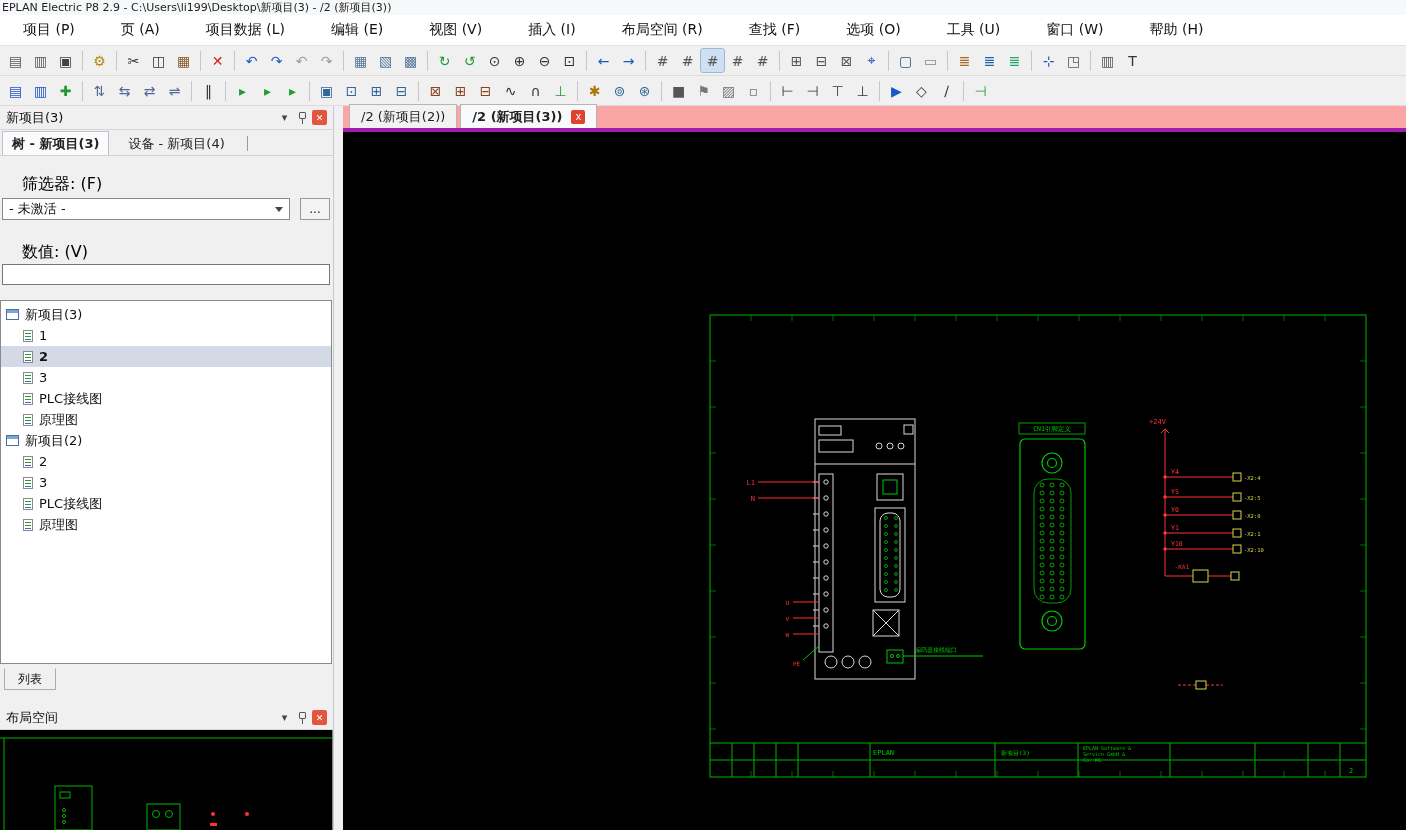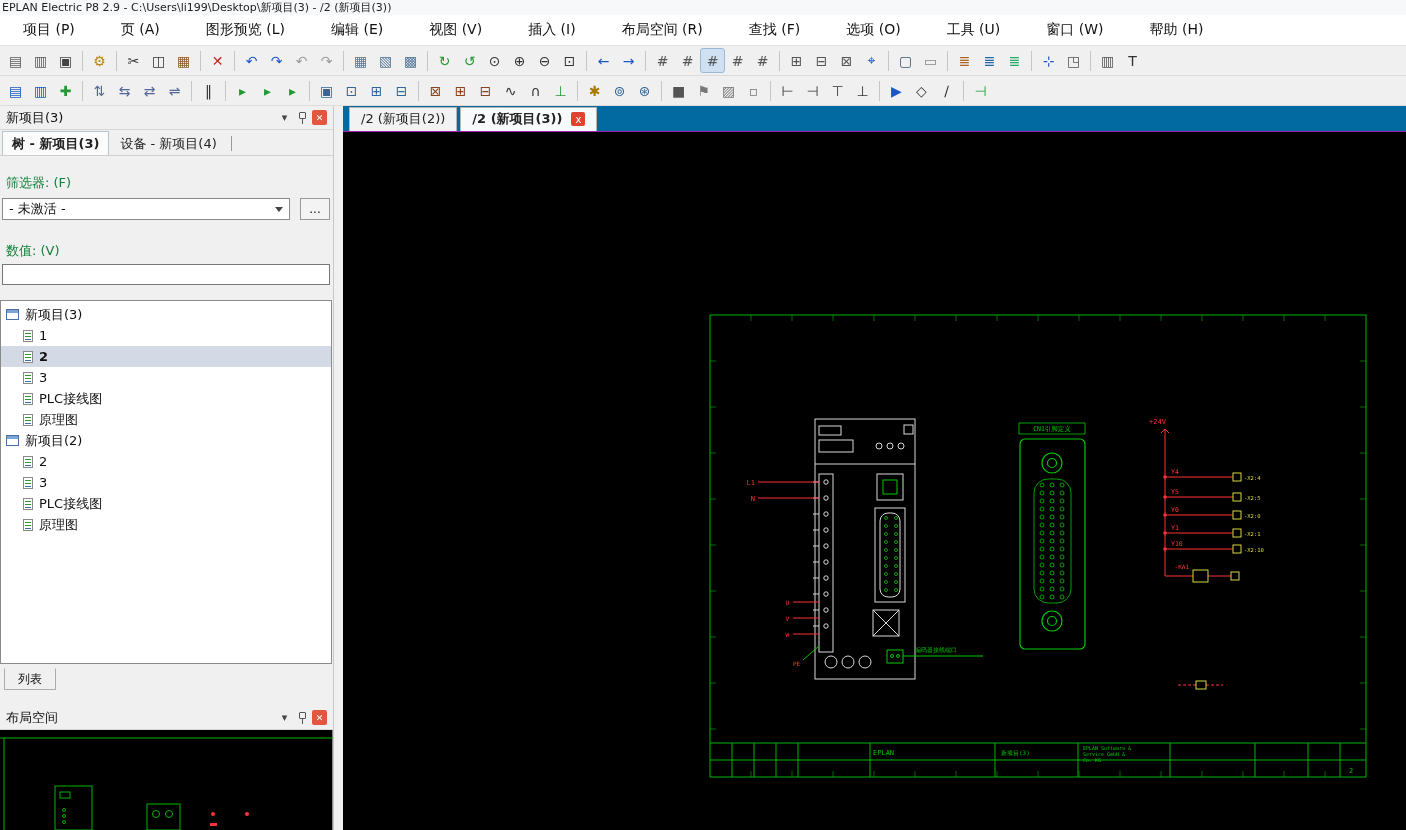--- a/index.html
+++ b/index.html
@@ -29,24 +29,24 @@
     display:flex;align-items:center;font-size:13px;padding:0 6px;box-sizing:border-box}
   .dock-header .spacer{flex:1}
   .hdr-btn{width:17px;height:17px;display:flex;align-items:center;justify-content:center;font-size:11px;color:#444;margin-left:2px}
   .pin-shape{width:10px;height:14px;position:relative;margin-left:4px}
   .pin-shape::before{content:"";position:absolute;left:2px;top:1px;width:5px;height:5px;border:1.5px solid #555;border-radius:1px}
   .pin-shape::after{content:"";position:absolute;left:4.5px;top:8px;width:1.5px;height:5px;background:#555}
   .hdr-close{width:15px;height:15px;background:#e2563f;color:#fff;font-size:9px;display:flex;align-items:center;
     justify-content:center;border-radius:2px;margin-left:5px}
   .panel-tabs{position:absolute;left:0;top:24px;width:333px;height:26px;display:flex;align-items:flex-end;
     padding-left:2px;box-sizing:border-box;border-bottom:1px solid #cfcfcf;background:#f0f0f0;font-size:13px}
-  .ptab{height:23px;padding:0 9px;display:flex;align-items:center;margin-right:2px;color:#222}
+  .ptab{height:23px;padding:0 9px;display:flex;align-items:center;margin-right:10px;color:#222}
   .ptab.active{background:#fbfbfb;border:1px solid #b9c4d2;border-bottom:none;font-weight:bold}
   .ptab-div{width:1px;height:15px;background:#9a9a9a;margin:0 3px 4px 3px}
-  .fld-label{position:absolute;left:6px;font-size:13px;color:#15803d}
+  .fld-label{position:absolute;left:22px;font-size:16px;color:#000000}
   .combo{position:absolute;top:92px;left:2px;width:288px;height:22px;background:#fff;border:1px solid #8a8a8a;
     font-size:13px;display:flex;align-items:center;padding:0 6px;box-sizing:border-box}
   .combo .arrow{margin-left:auto;width:0;height:0;border-left:4px solid transparent;border-right:4px solid transparent;border-top:5px solid #444}
   .dots-btn{position:absolute;top:92px;left:300px;width:30px;height:22px;border:1px solid #999;background:#f3f3f3;
     font-size:12px;display:flex;align-items:center;justify-content:center;box-sizing:border-box}
   .val-input{position:absolute;top:158px;left:2px;width:328px;height:21px;border:1px solid #777;background:#fff;
     box-sizing:border-box;font-size:13px;padding:0 4px;font-family:inherit}
   #treebox{position:absolute;top:194px;left:0;width:332px;height:364px;background:#fff;border:1px solid #8a8a8a;
     box-sizing:border-box;overflow:hidden;padding-top:3px}
   .tree-row{display:flex;align-items:center;height:21px;padding-left:5px;font-size:13px;cursor:default}
@@ -56,38 +56,38 @@
     margin-right:6px;flex:none;box-sizing:border-box}
   .pgicon{width:10px;height:12px;border:1px solid #8a8a8a;background:#fff;margin-right:6px;position:relative;flex:none;box-sizing:border-box}
   .pgicon::before{content:"";position:absolute;left:1px;top:2px;width:6px;height:1px;background:#2a9a2a;
     box-shadow:0 3px 0 #2a9a2a,0 6px 0 #3a6fb0}
   .list-tab{position:absolute;top:562px;left:4px;height:22px;padding:0 13px;display:flex;align-items:center;
     font-size:12px;background:#f0f0f0;border:1px solid #adadad;border-top:1px solid #f0f0f0;box-sizing:border-box}
   #pv-header{top:600px}
   #preview{position:absolute;left:0;top:624px;width:333px;height:100px;background:#000;border-right:1px solid #888;box-sizing:border-box}
   
   #main{position:absolute;left:343px;top:106px;width:1063px;height:724px}
-  #editor-tabs{position:absolute;left:0;top:0;width:1063px;height:26px;background:#0369a1;
-    border-bottom:1px solid #a21caf;display:flex;align-items:center;padding-left:5px;box-sizing:border-box}
+  #editor-tabs{position:absolute;left:0;top:0;width:1063px;height:26px;background:#fca5a5;
+    border-bottom:4px solid #a21caf;display:flex;align-items:flex-end;padding-left:5px;box-sizing:border-box}
   .etab{height:23px;margin:0 2px 0 1px;padding:0 11px;display:flex;align-items:center;font-size:13px;
     background:#f2f2f2;border:1px solid #b5b5b5;border-bottom:none;color:#222;cursor:default}
   .etab.active{background:#f8f9fa;font-weight:bold}
   .etab-close{width:14px;height:14px;background:#e0422e;color:#fff;margin-left:9px;font-size:10px;
     display:flex;align-items:center;justify-content:center;border-radius:2px;font-weight:normal}
   #canvas{position:absolute;left:0;top:26px;width:1063px;height:698px;background:#000}
   svg text{font-family:"DejaVu Sans Mono","Liberation Mono",monospace}
 </style>
 </head>
 <body>
 
 <div class="titlebar">EPLAN Electric P8 2.9 - C:\Users\li199\Desktop\新项目(3) - /2 (新项目(3))</div>
 <div class="menubar" id="menubar">
     <div class="menu-item">项目 (P)</div>
     <div class="menu-item">页 (A)</div>
-    <div class="menu-item">图形预览 (L)</div>
+    <div class="menu-item">项目数据 (L)</div>
     <div class="menu-item">编辑 (E)</div>
     <div class="menu-item">视图 (V)</div>
     <div class="menu-item">插入 (I)</div>
     <div class="menu-item">布局空间 (R)</div>
     <div class="menu-item">查找 (F)</div>
     <div class="menu-item">选项 (O)</div>
     <div class="menu-item">工具 (U)</div>
     <div class="menu-item">窗口 (W)</div>
     <div class="menu-item">帮助 (H)</div>
   </div>

